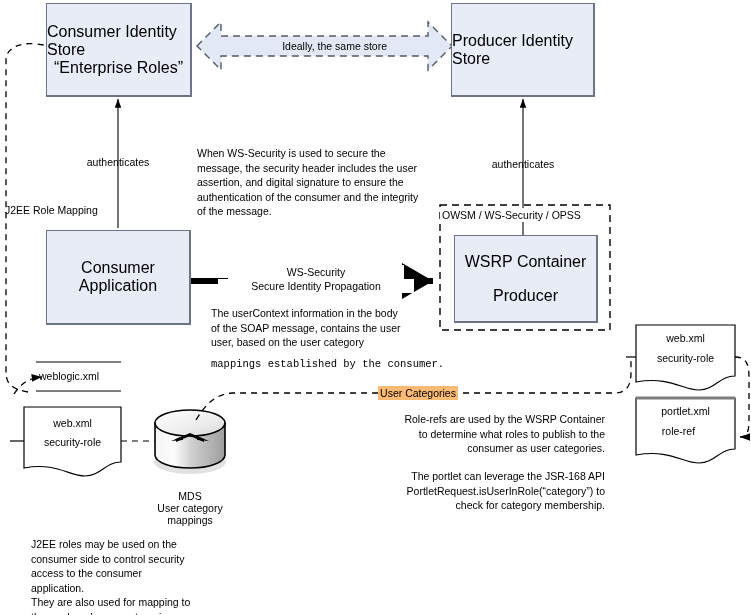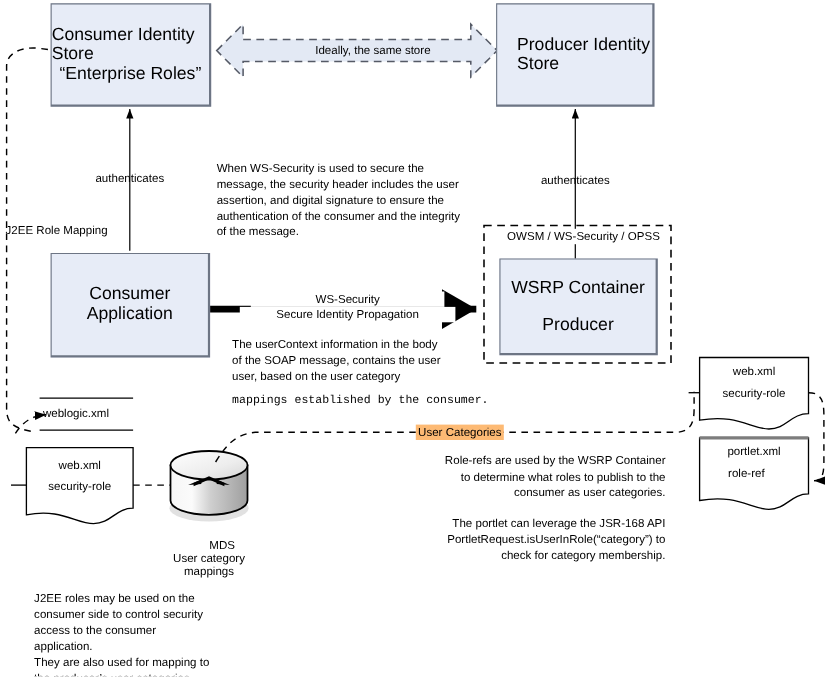--- a/index.html
+++ b/index.html
@@ -158,62 +158,62 @@
       <path d="M 735,357 C 747,357 749,365 749,378 L 749,420
                C 749,432 747,437 740,437" fill="none" stroke="#000" stroke-width="1.3" stroke-dasharray="6,5" marker-end="url(#arrowThin)"></path>
     </g>
   </svg>
 
   <div class="node" style="left:46px; top:3px; width:146px; height:94px;">
     <span>Consumer Identity Store</span>
     <span>“Enterprise Roles”</span>
   </div>
 
-  <div class="node" style="left:451px; top:3px; width:144px; height:94px;padding-left:18px;">
+  <div class="node" style="left:451px; top:3px; width:144px; height:94px;">
     <span>Producer Identity Store</span>
   </div>
 
   <div class="node" style="left:46px; top:230px; width:145px; height:95px;">
     <span>Consumer</span>
     <span>Application</span>
   </div>
 
   <div class="node" style="left:454px; top:235px; width:144px; height:88px;">
     <span style="margin-bottom:16px;">WSRP Container</span>
     <span>Producer</span>
   </div>
 
-  <div class="lbl ctr" style="left:259px; top:39px; width:160px;">Ideally, the same store</div>
+  <div class="lbl ctr" style="left:227px; top:39px; width:160px;text-align:right;">Ideally, the same store</div>
 
   <div class="lbl ctr" style="left:68px; top:155px; width:100px;">authenticates</div>
 
   <div class="lbl ctr" style="left:473px; top:157px; width:100px;">authenticates</div>
 
   <div class="lbl" style="left:5px; top:203px;">J2EE Role Mapping</div>
 
   <div class="lbl ctr" style="left:228px; top:265px; width:176px; background:#fff;">WS-Security</div>
 
   <div class="lbl ctr" style="left:218px; top:279px; width:196px; background:#fff;">Secure Identity Propagation</div>
 
-  <div class="lbl" style="left:459px; top:208px; background:#fff; padding:0 2px;">OWSM / WS-Security / OPSS</div>
+  <div class="lbl" style="left:440px; top:208px; background:#fff; padding:0 2px;">OWSM / WS-Security / OPSS</div>
 
   <div class="lbl ctr" style="left:378px; top:386px; width:80px; background:#fdba74;">User Categories</div>
 
   <div class="lbl" style="left:39px; top:369px;">weblogic.xml</div>
 
   <div class="lbl ctr" style="left:24px; top:416px; width:97px;">web.xml</div>
   <div class="lbl ctr" style="left:24px; top:435px; width:97px;">security-role</div>
 
   <div class="lbl ctr" style="left:636px; top:331px; width:99px;">web.xml</div>
   <div class="lbl ctr" style="left:636px; top:351px; width:99px;">security-role</div>
 
   <div class="lbl ctr" style="left:636px; top:404px; width:99px;">portlet.xml</div>
   <div class="lbl ctr" style="left:636px; top:424px; width:85px;">role-ref</div>
 
-  <div class="lbl ctr" style="left:152px; top:489px; width:100px;text-align:center;">MDS</div>
+  <div class="lbl ctr" style="left:140px; top:489px; width:100px;text-align:center;">MDS</div>
   <div class="lbl ctr" style="left:140px; top:501px; width:100px;">User category</div>
   <div class="lbl ctr" style="left:140px; top:513px; width:100px;">mappings</div>
 
   <div class="para" style="left:197px; top:146px; width:250px;">
     <div>When WS-Security is used to secure the</div>
     <div>message, the security header includes the user</div>
     <div>assertion, and digital signature to ensure the</div>
     <div>authentication of the consumer and the integrity</div>
     <div>of the message.</div>
   </div>

